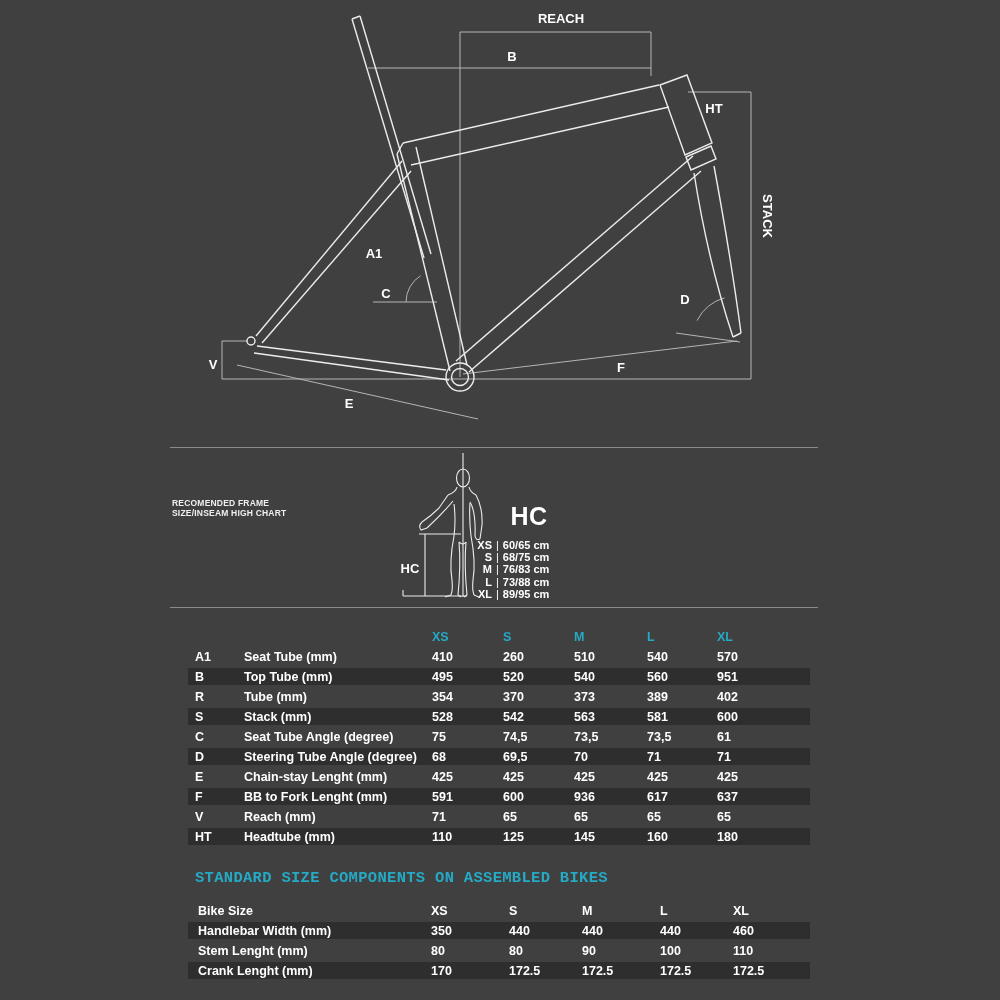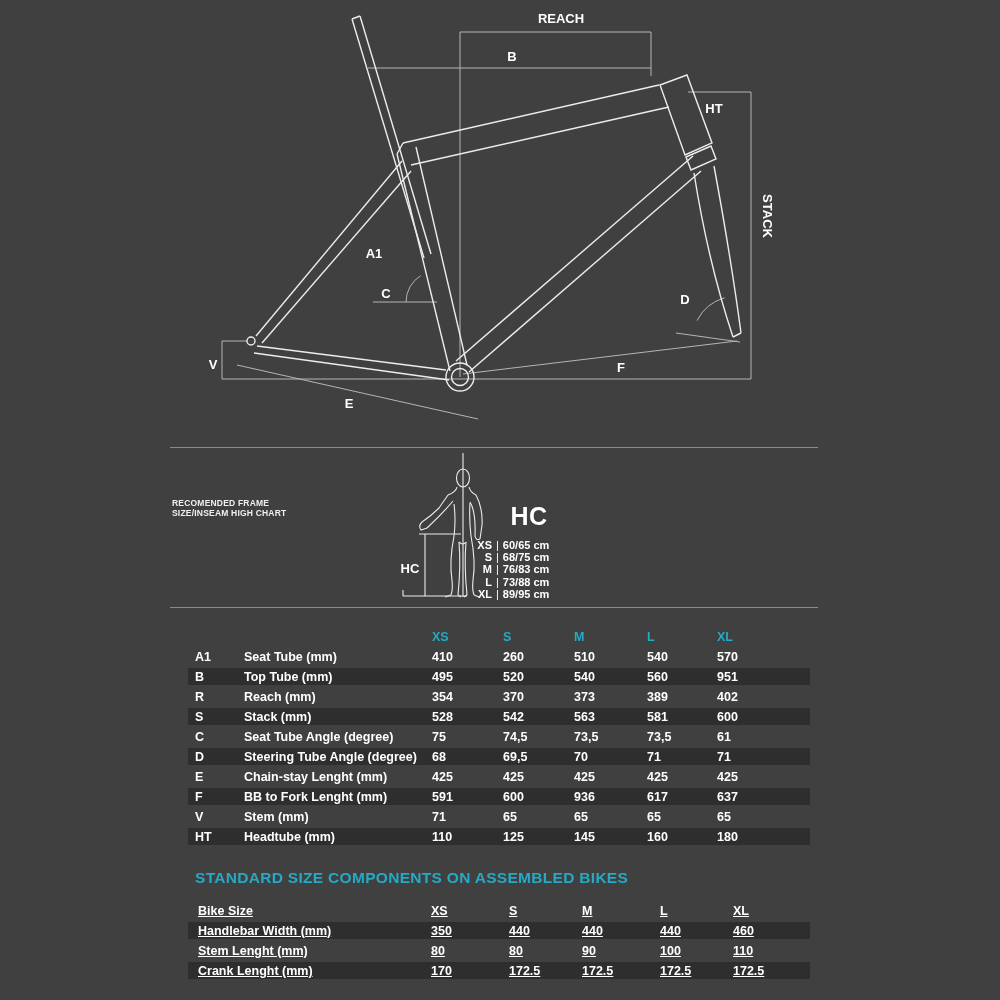--- a/index.html
+++ b/index.html
@@ -16,25 +16,25 @@
   .hc-list{position:absolute;left:460px;top:539px;}
   .hc-row{display:flex;align-items:center;height:12.2px;font-size:11px;font-weight:700;white-space:nowrap;}
   .hc-size{width:32px;text-align:right;}
   .hc-sep{margin:0 4px;font-weight:400;}
   .tbl{position:absolute;left:188px;width:622px;}
   #geo-table{top:628px;}
   #comp-table{top:902px;}
   .trow{display:grid;align-items:center;height:17px;margin-bottom:3px;box-sizing:border-box;
         font-size:12.5px;font-weight:700;white-space:nowrap;}
   .geo-grid{grid-template-columns:49px 188px 71px 71px 73px 70px 1fr;padding-left:7px;}
-  .comp-grid{grid-template-columns:233px 78px 73px 78px 73px 1fr;padding-left:10px;text-decoration:underline;}
+  .comp-grid{grid-template-columns:233px 78px 73px 78px 73px 1fr;padding-left:10px;}
   .trow.shaded{background:var(--rowalt,#2e2e2e);}
   .size-head{color:var(--accent,#25a9c4);}
   .comp-title{position:absolute;left:195px;top:869px;font-size:15.5px;font-weight:700;
-              color:var(--accent,#25a9c4);letter-spacing:.3px;}
+              color:var(--accent,#25a9c4);letter-spacing:.3px;font-family:Liberation Mono, monospace;}
 </style>
 </head>
 <body>
 
 <div class="canvas">
 
   <svg style="top:0" width="1000" height="445" viewBox="0 0 1000 445">
     <g>
       <line class="dim" x1="460" y1="32" x2="460" y2="377"></line>
       <line class="dim" x1="460" y1="32" x2="651" y2="32"></line>
@@ -182,21 +182,21 @@
           <span>B</span>
           <span>Top Tube (mm)</span>
           <span>495</span>
           <span>520</span>
           <span>540</span>
           <span>560</span>
           <span>951</span>
         </div>
         <div class="trow geo-grid">
           <span>R</span>
-          <span>Reach (mm)</span>
+          <span>Tube (mm)</span>
           <span>354</span>
           <span>370</span>
           <span>373</span>
           <span>389</span>
           <span>402</span>
         </div>
         <div class="trow geo-grid shaded">
           <span>S</span>
           <span>Stack (mm)</span>
           <span>528</span>
@@ -236,21 +236,21 @@
           <span>F</span>
           <span>BB to Fork Lenght (mm)</span>
           <span>591</span>
           <span>600</span>
           <span>936</span>
           <span>617</span>
           <span>637</span>
         </div>
         <div class="trow geo-grid">
           <span>V</span>
-          <span>Stem (mm)</span>
+          <span>Reach (mm)</span>
           <span>71</span>
           <span>65</span>
           <span>65</span>
           <span>65</span>
           <span>65</span>
         </div>
         <div class="trow geo-grid shaded">
           <span>HT</span>
           <span>Headtube (mm)</span>
           <span>110</span>

